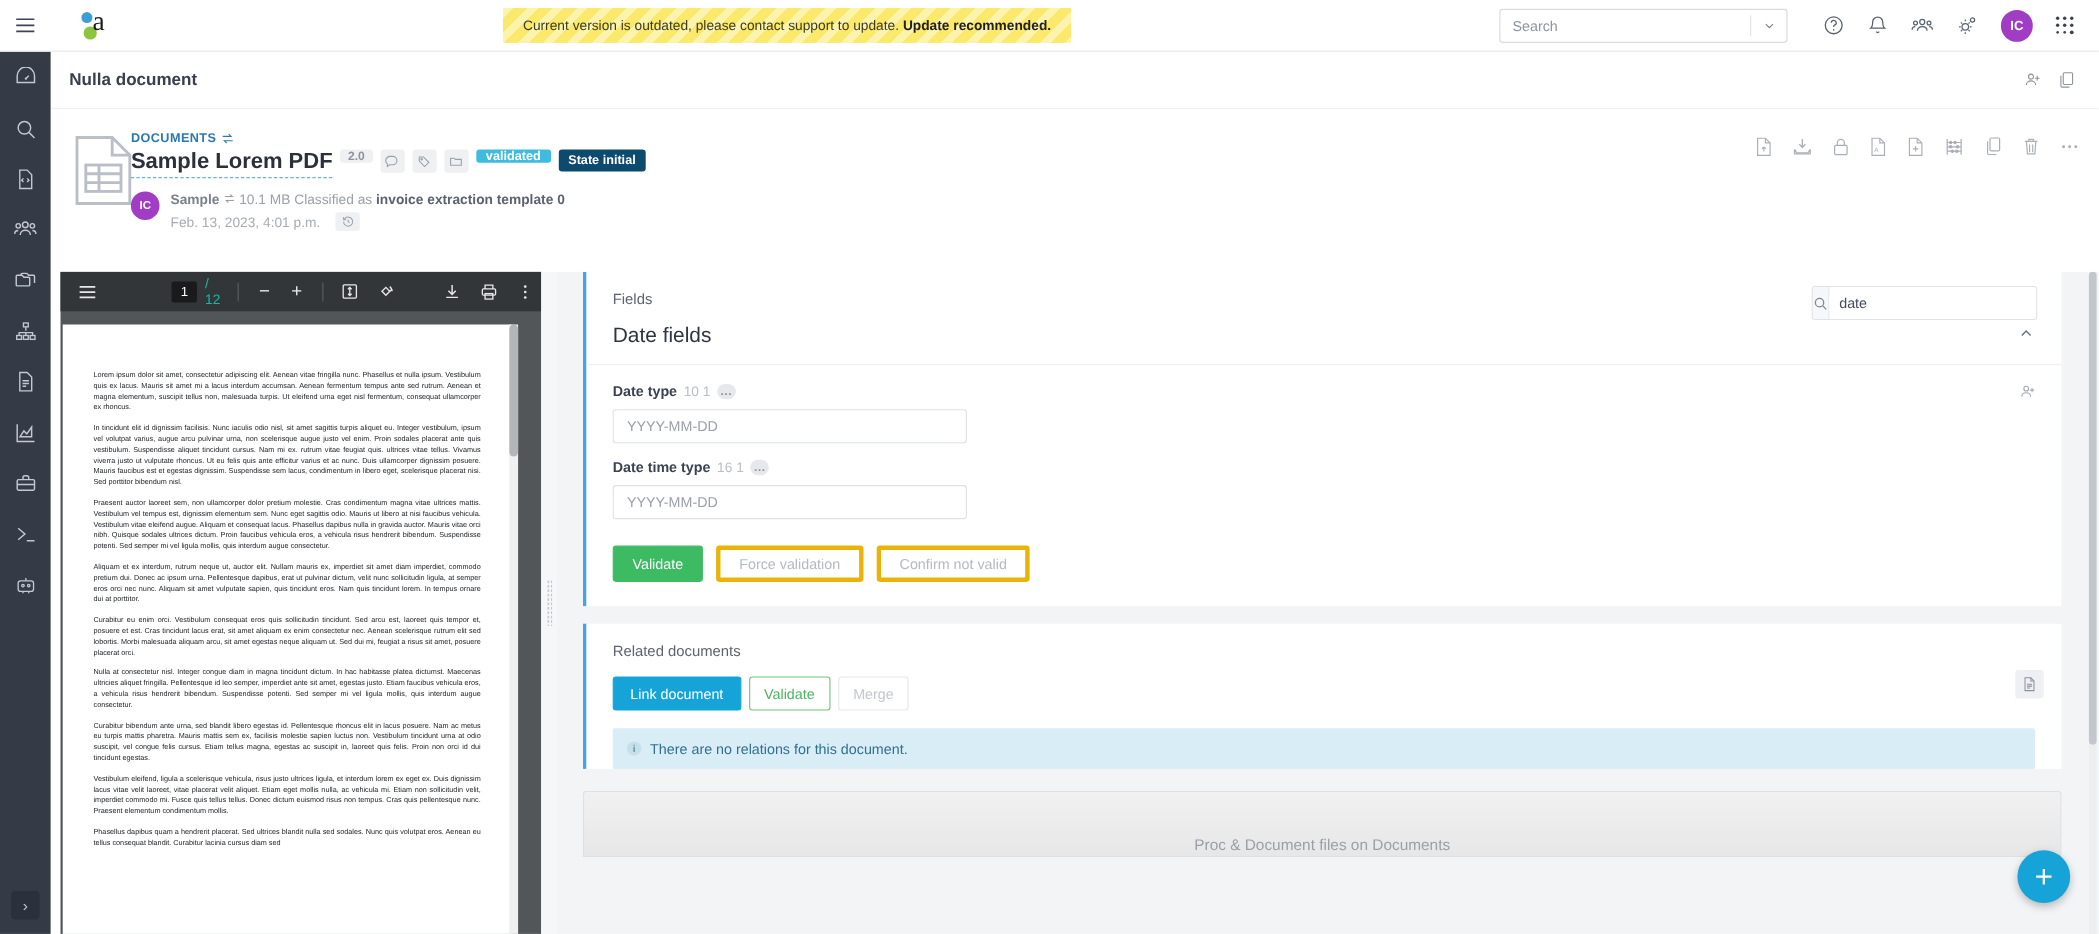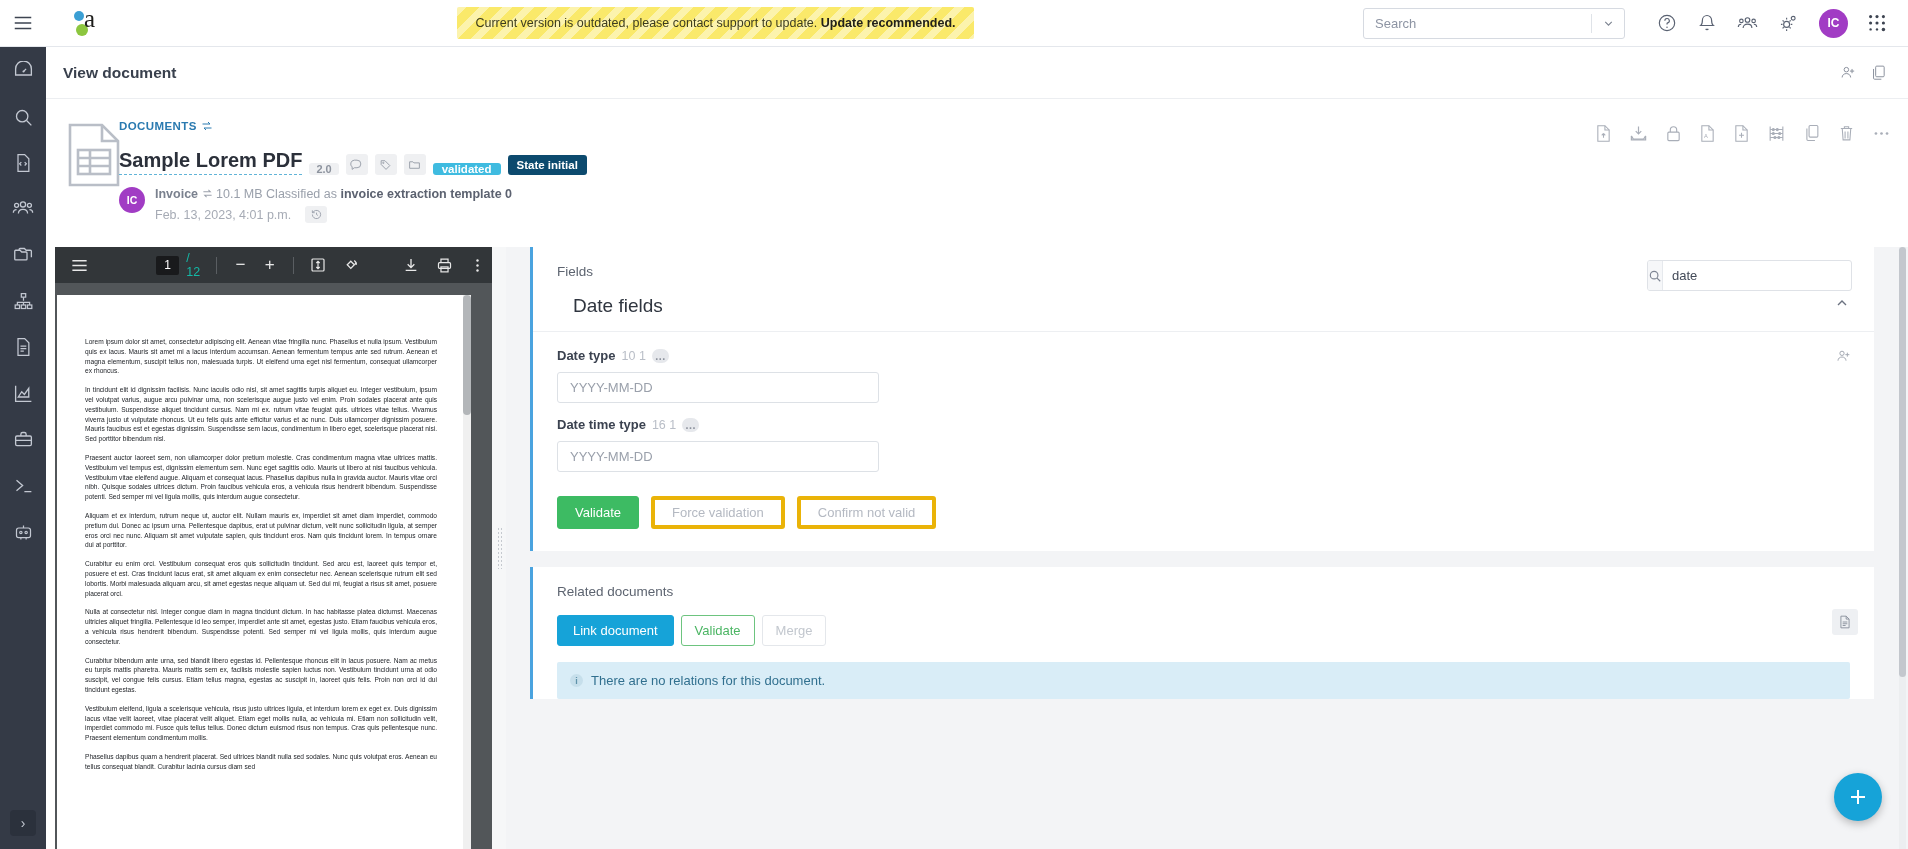--- a/index.html
+++ b/index.html
@@ -90,21 +90,21 @@
   #doc-thumb {
     position: absolute; left: 20px; top: 23px; width: 56px; height: 66px;
     color: #b9bec7;
   }
   #doc-main { position: absolute; left: 73px; top: 21px; }
   #breadcrumb { display: flex; align-items: center; gap: 4px; }
   #breadcrumb .bc-link {
     font-size: 11.5px; font-weight: bold; color: #2a7ab0; letter-spacing: 0.4px; cursor: pointer;
   }
   #breadcrumb .bc-icon { color: #2a7ab0; display:flex; align-items:center;}
-  #title-row { display: flex; align-items: flex-end; gap: 7px; margin-top: 17px; }
+  #title-row { display: flex; align-items: flex-start; gap: 7px; margin-top: 4px; }
   #doc-title {
     font-size: 20px; font-weight: bold; color: #2b303a;
     border-bottom: 1.5px dashed #61b4d8; padding-bottom: 2px; cursor: pointer;
   }
   .chip-gray {
     background: #eff0f2; color: #8d939e; font-size: 11px; font-weight: bold;
     border-radius: 3px; padding: 0 7px; min-width: 22px; text-align: center; cursor: pointer;
   }
   .chip-icon {
     background: #eff0f2; color: #9aa0ab; border-radius: 3px; width: 22px; height: 21px;
@@ -192,21 +192,21 @@
   }
   #fields-search .fs-ico {
     width: 32px; height: 100%; display:flex; align-items:center; justify-content:center;
     background: #f6f7f9; color: #7e8593; border-right: 1px solid #e6e9ed;
   }
   #fields-search input {
     flex: 1; border: none; outline: none; font-size: 13px; padding: 0 9px; color: #434a58;
     font-family: "Liberation Sans", sans-serif;
   }
   #date-fields-head {
-    display: flex; align-items: flex-start; padding: 16px 24px 14px 24px; margin-left: 16px;
+    display: flex; align-items: flex-start; padding: 16px 24px 14px 24px;
   }
   #date-fields-head .dfh-title { font-size: 19px; color: #2f353f; }
   #date-fields-head .dfh-chev { margin-left: auto; color: #6b7280; cursor: pointer; }
   .field-block { border-top: 1px solid #edeff2; padding: 16px 24px 8px 24px; position: relative; }
   .field-label { font-size: 13px; font-weight: bold; color: #3b4250; display: flex; align-items: center; gap: 6px; }
   .field-label .fl-count { color: #b9bec7; font-weight: normal; font-size: 12.5px; }
   .field-label .fl-dots {
     background: #e6e8ec; color: #8d939e; border-radius: 9px; height: 14px; min-width: 17px;
     display:flex; align-items:center; justify-content:center; font-size: 11px; letter-spacing: 0.5px;
     line-height: 8px; cursor: pointer;
@@ -406,21 +406,21 @@
           <circle cx="19" cy="12" r="1.7"></circle>
         <circle cx="5" cy="19" r="1.3"></circle>
           <circle cx="12" cy="19" r="1.3"></circle>
           <circle cx="19" cy="19" r="1.9"></circle>
       </svg>
     </div>
   </div>
 </div>
 
 <div id="page-header">
-  <div id="page-title">View document</div>
+  <div id="page-title">Nulla document</div>
   <div id="page-header-right">
     <div class="ph-icon">
       <svg width="17" height="17" viewBox="0 0 24 24" fill="none" stroke="currentColor" stroke-width="1.4">
           <circle cx="9" cy="8" r="3.2"></circle>
           <path d="M3 19c0-3.3 2.7-5.5 6-5.5s6 2.2 6 5.5"></path>
           <path d="M17 7v6M20 10h-6"></path>
         </svg>
     </div>
     <div class="ph-icon">
       <svg width="17" height="17" viewBox="0 0 24 24" fill="none" stroke="currentColor" stroke-width="1.4">
@@ -468,21 +468,21 @@
             <path d="M3 7h6l2 2h10v10H3z"></path>
           </svg>
       </div>
       <div class="badge-blue">validated</div>
       <div class="badge-green">State initial</div>
     </div>
     <div id="meta-row">
       <div id="meta-avatar">IC</div>
       <div>
         <div id="meta-text">
-          <span class="m-strong">Invoice</span>
+          <span class="m-strong">Sample</span>
           <span class="swap">
             <svg width="11" height="11" viewBox="0 0 24 24" fill="none" stroke="currentColor" stroke-width="2.2" style="vertical-align:-1px">
                 <path d="M3 8h15l-4-4M21 16H6l4 4"></path>
               </svg>
           </span>
           <span>10.1 MB</span>
           <span>Classified as</span>
           <span class="m-b">invoice extraction template 0</span>
         </div>
         <div id="meta-date">
@@ -700,20 +700,23 @@
           <path d="M14 2v5h5"></path>
           <path d="M8 12h8M8 15h8M8 18h5"></path>
         </svg>
     </div>
     <div id="no-relations">
       <span class="i-circ">i</span>
       <span>There are no relations for this document.</span>
     </div>
   </div>
 
+  <div id="bottom-card">
+    <span>Proc &amp; Document files on Documents</span>
+  </div>
 
   <div id="right-scrollbar">
     <div id="right-scroll-thumb"></div>
   </div>
 </div>
 
 <div id="fab">
   <svg width="24" height="24" viewBox="0 0 24 24" stroke="currentColor" stroke-width="2" fill="none">
       <path d="M12 5v14M5 12h14"></path>
     </svg>

